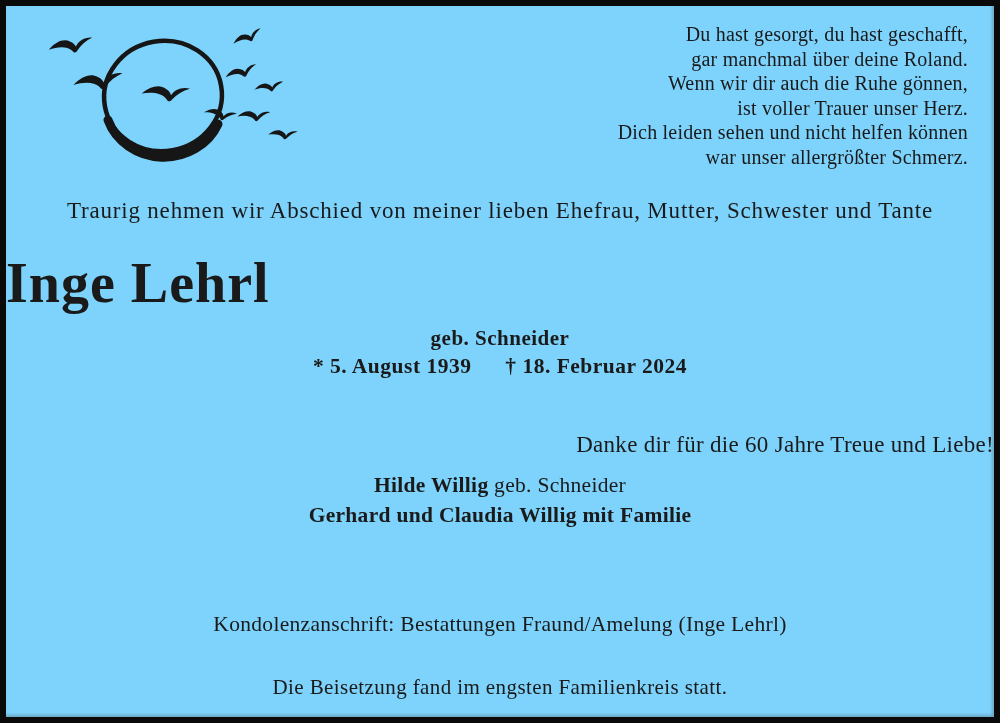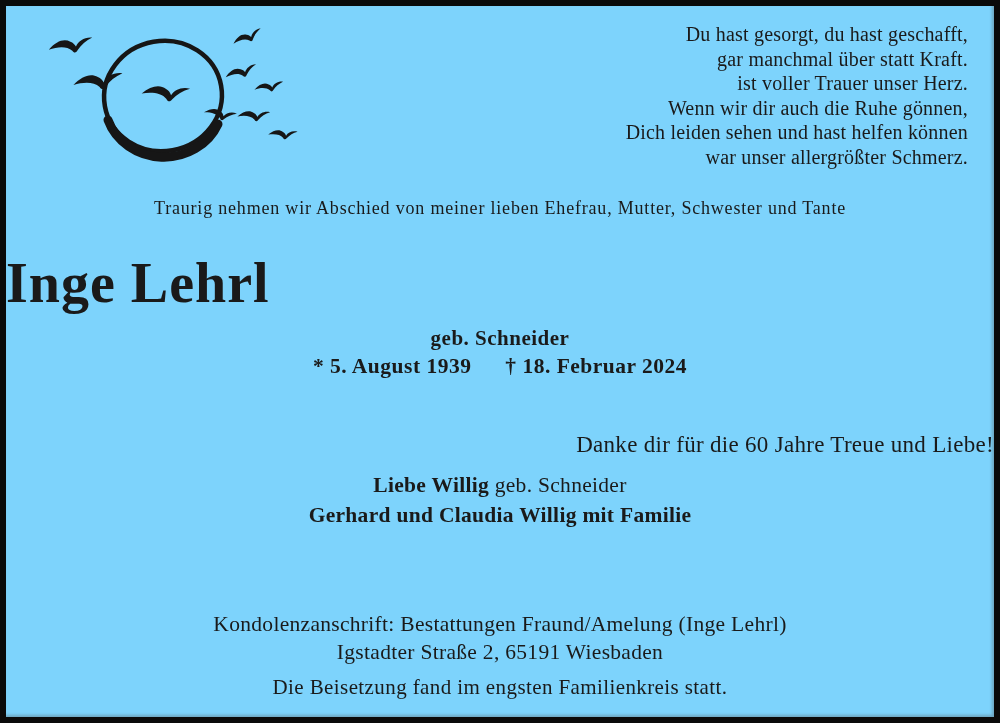--- a/index.html
+++ b/index.html
@@ -35,21 +35,21 @@
     line-height: 24.5px;
     letter-spacing: 0.2px;
     white-space: nowrap;
   }
   .intro {
     position: absolute;
     top: 192px;
     left: 0;
     width: 100%;
     text-align: center;
-    font-size: 18px;
+    font-size: 23px;
     letter-spacing: 0.8px;
     white-space: nowrap;
   }
   .name {
     position: absolute;
     top: 246px;
     left: 0;
     width: 100%;
     margin: 0;
     text-align: left;
@@ -142,49 +142,48 @@
     <use href="#bird" transform="translate(191,12) scale(0.9) rotate(-18)"></use>
     <use href="#bird" transform="translate(184,45) scale(0.95) rotate(-12)"></use>
     <use href="#bird" transform="translate(214,58) scale(0.85) rotate(-4)"></use>
     <use href="#bird" transform="translate(166,80) scale(0.95) rotate(14)"></use>
     <use href="#bird" transform="translate(198,84) scale(0.95) rotate(4)"></use>
     <use href="#bird" transform="translate(229,103) scale(0.85) rotate(6)"></use>
   </svg>
 
   <div class="poem">
     <div>Du hast gesorgt, du hast geschafft,</div>
-    <div>gar manchmal über statt Kraft.</div>
+    <div>gar manchmal über deine Roland.</div>
+    <div>Wenn wir dir auch die Ruhe gönnen,</div>
     <div>ist voller Trauer unser Herz.</div>
-    <div>Wenn wir dir auch die Ruhe gönnen,</div>
-    <div>Dich leiden sehen und hast helfen können</div>
+    <div>Dich leiden sehen und nicht helfen können</div>
     <div>war unser allergrößter Schmerz.</div>
   </div>
 
   <div class="intro">Traurig nehmen wir Abschied von meiner lieben Ehefrau, Mutter, Schwester und Tante</div>
 
   <h1 class="name">Inge Lehrl</h1>
 
   <div class="maiden">geb. Schneider</div>
 
   <div class="dates">
     <span class="birth">* 5. August 1939</span>
     <span class="death">† 18. Februar 2024</span>
   </div>
 
   <div class="thanks">Danke dir für die 60 Jahre Treue und Liebe!</div>
 
   <div class="mourners">
     <div>
-      <span class="b">Liebe Willig</span><span class="r"> geb. Schneider</span>
+      <span class="b">Hilde Willig</span><span class="r"> geb. Schneider</span>
     </div>
     <div>
       <span class="b">Gerhard und Claudia Willig mit Familie</span><span class="r"></span>
     </div>
   </div>
 
   <div class="condolence">
     <div>Kondolenzanschrift: Bestattungen Fraund/Amelung (Inge Lehrl)</div>
-    <div>Igstadter Straße 2, 65191 Wiesbaden</div>
   </div>
 
   <div class="funeral">Die Beisetzung fand im engsten Familienkreis statt.</div>
 
 </div>
 
 </body></html>

